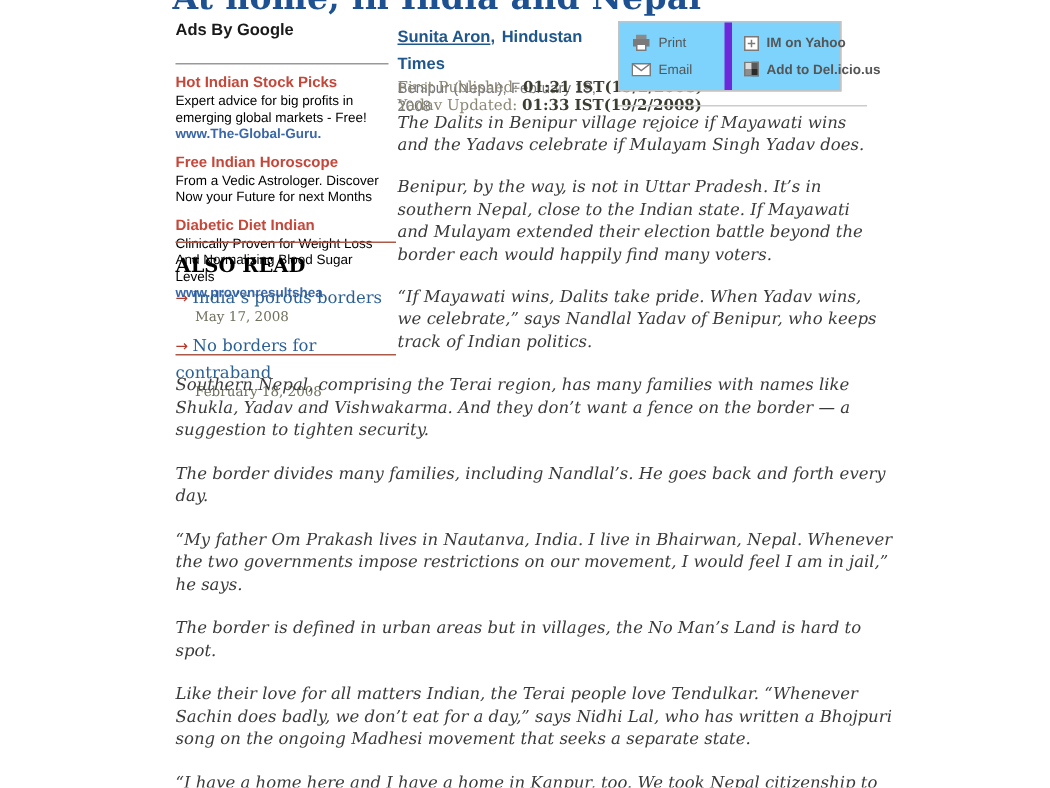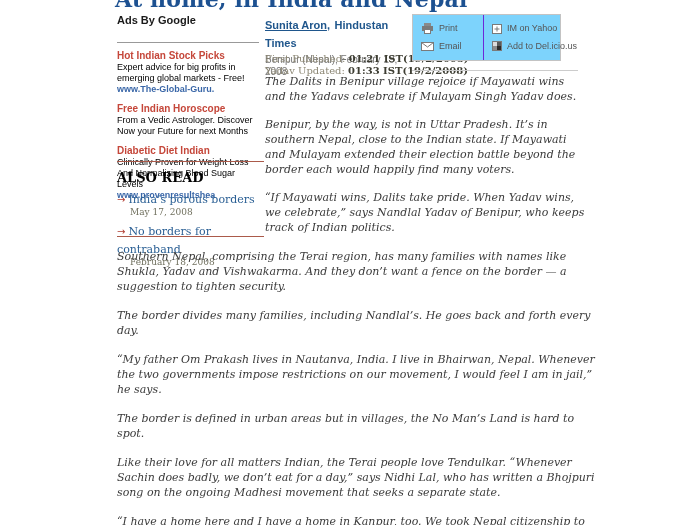--- a/index.html
+++ b/index.html
@@ -48,21 +48,21 @@
   .pub{position:absolute;left:265px;top:53px;font-family:"DejaVu Serif",serif;font-size:10px;line-height:12px;white-space:nowrap;}
   .pub-label{color:#8c8774;}
   .pub-value{color:#3d3d32;font-weight:bold;}
 
   
   .tools{
     position:absolute;left:412px;top:14px;width:149px;height:47px;
     border:1px solid var(--box_border);display:flex;box-sizing:border-box;background:#7dd3fc;
   }
   .tcol{flex:0 0 70px;display:flex;flex-direction:column;justify-content:space-around;padding:5px 0 5px 8px;box-sizing:border-box;}
-  .tcol-right{flex:1 1 auto;border-left:1px solid #6d28d9;}
+  .tcol-right{flex:1 1 auto;border-left:5px solid #6d28d9;font-weight:bold;}
   .titem{display:flex;align-items:center;gap:5px;font-size:9px;line-height:11px;color:#555;cursor:pointer;white-space:nowrap;}
   .titem svg{flex:0 0 auto;display:block;}
 
   
   .bodytext p{font-family:"DejaVu Serif",serif;font-size:11px;line-height:15px;color:#3a3a3a;margin:0 0 13px 0;font-style:italic;}
   .lead{position:absolute;left:265px;top:74px;width:320px;}
   .bodyfull{position:absolute;left:117px;top:249px;width:484px;}
   .bodyfull p{margin-bottom:14px;}
 </style>
 </head>

